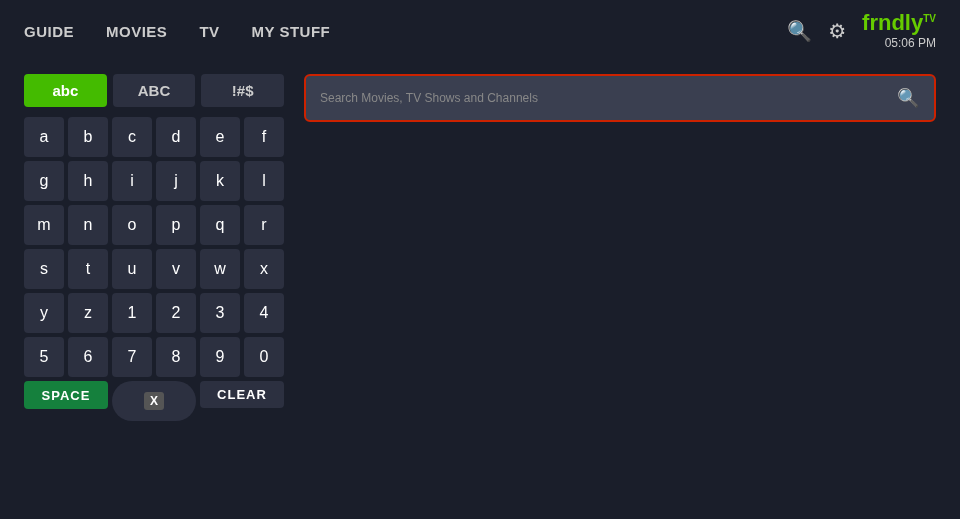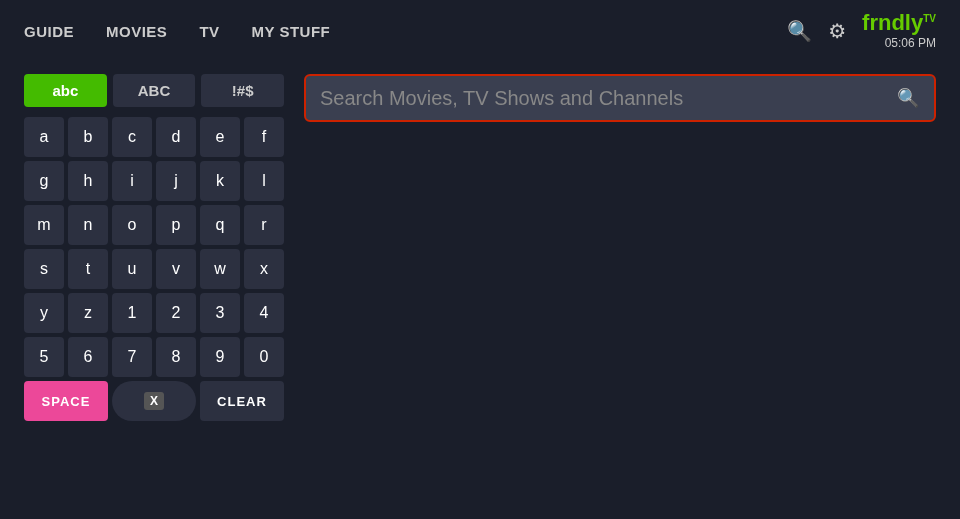--- a/index.html
+++ b/index.html
@@ -134,25 +134,25 @@
 
     
     .key-row-special {
       display: grid;
       grid-template-columns: 1fr 1fr 1fr;
       gap: 4px;
       margin-top: 4px;
     }
 
     .key-space {
-      background-color: #ec4899;
+      background-color: #15803d;
       color: #ffffff;
       border: none;
       border-radius: 4px;
-      height: 40px;
+      height: 28px;
       display: flex;
       align-items: center;
       justify-content: center;
       font-size: 13px;
       font-weight: 700;
       cursor: pointer;
       letter-spacing: 1px;
     }
 
     .key-backspace {
@@ -175,21 +175,21 @@
       border-radius: 3px;
       padding: 2px 6px;
       font-size: 12px;
     }
 
     .key-clear {
       background-color: #2c3040;
       color: #ffffff;
       border: none;
       border-radius: 4px;
-      height: 40px;
+      height: 27px;
       display: flex;
       align-items: center;
       justify-content: center;
       font-size: 13px;
       font-weight: 700;
       cursor: pointer;
       letter-spacing: 1px;
     }
 
     
@@ -202,21 +202,21 @@
       align-items: center;
       background-color: #3a3f50;
       border: 2px solid #cc2200;
       border-radius: 6px;
       padding: 0 14px;
       height: 48px;
     }
 
     .search-input-text {
       flex: 1;
-      font-size: 20px;
+      font-size: 12px;
       color: #888;
     }
 
     .search-icon-right {
       color: #aaa;
       font-size: 18px;
     }
   </style>
 </head>
 <body>

